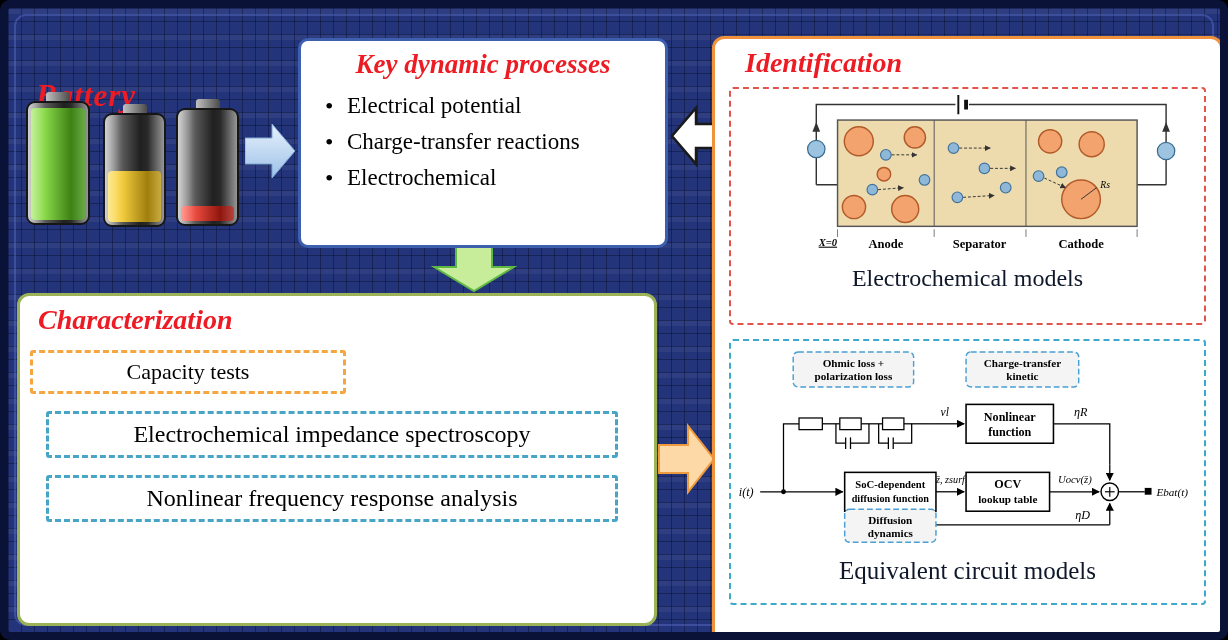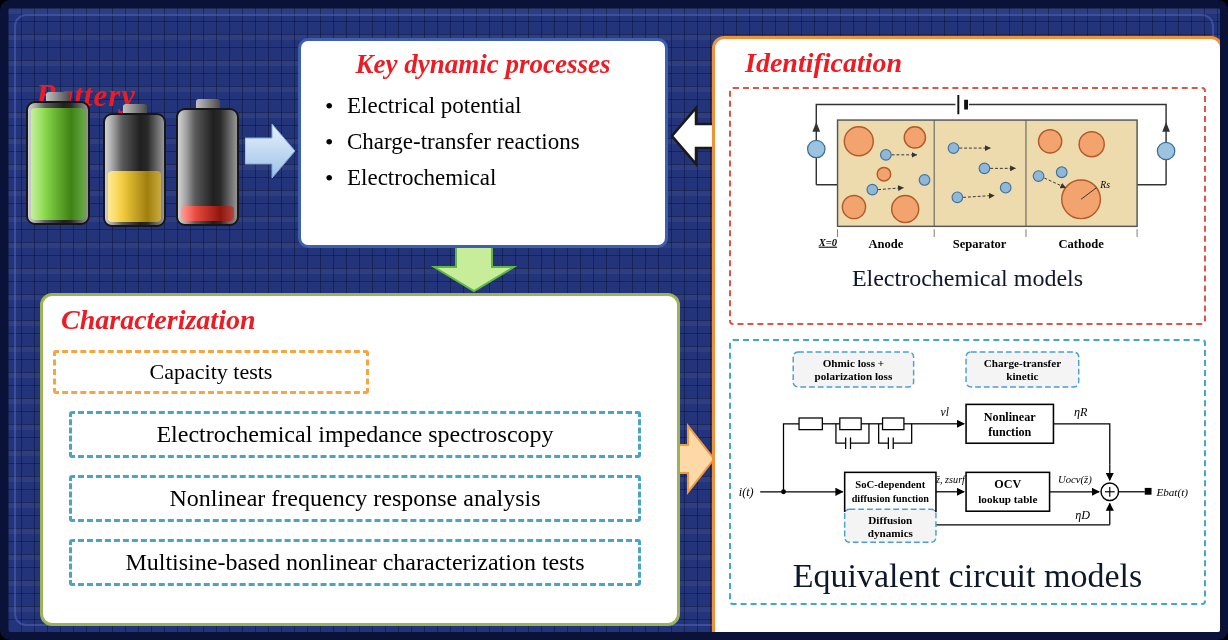--- a/index.html
+++ b/index.html
@@ -65,21 +65,21 @@
   .key-title { text-align:center; font-size:27px; margin-top:8px; }
   .key-list { list-style:none; margin:8px 0 0 0; padding:0 0 0 24px; }
   .key-list li {
     position:relative; padding-left:22px;
     font-size:23px; line-height:36px; color:#000;
   }
   .key-list li::before { content:"\2022"; position:absolute; left:0; top:0; font-size:24px; }
 
   
   .char-box {
-    position:absolute; left:32px; top:285px; width:640px; height:333px;
+    position:absolute; left:9px; top:285px; width:640px; height:333px;
     background:#fff; border:3px solid #9bb356; border-radius:12px;
   }
   .char-title { font-size:28px; margin:8px 0 0 18px; }
   .char-row { display:flex; gap:25px; margin:14px 10px 0 10px; }
   .test-orange {
     border:3px dashed #f5a63f; border-radius:3px;
     height:44px; display:flex; align-items:center; justify-content:center;
     font-size:22px; color:#000; background:#fff;
   }
   .test-orange.first { width:316px; }
@@ -94,21 +94,21 @@
   
   .ident-box {
     position:absolute; left:704px; top:28px; width:511px; height:640px;
     background:#fff; border:3px solid #f0913b; border-radius:12px;
   }
   .ident-title { font-size:28px; margin:8px 0 0 30px; }
   .sub-panel { margin:8px 14px 0 14px; border-radius:4px; background:#fff; }
   .sub-red  { border:2.5px dashed #e0544a; height:238px; padding-top:4px; }
   .sub-blue { border:2.5px dashed #3fa9cc; height:266px; margin-top:14px; padding-top:4px; }
   .sub-caption { text-align:center; font-size:24px; color:#0f172a; margin-top:0px; }
-  .sub-blue .sub-caption { font-size:34px; }
+  .sub-blue .sub-caption { font-size:25px; }
   .diagram-svg { display:block; margin:0 auto; }
 
   
   .arrow { position:absolute; }
   .arrow-blue   { left:237px; top:110px; }
   .arrow-white  { left:662px; top:94px;  }
   .arrow-green  { left:423px; top:238px; }
   .arrow-orange { left:650px; top:410px; }
 
   svg text { font-family:"Liberation Serif","DejaVu Serif",serif; fill:#000; }
@@ -175,21 +175,20 @@
     </ul>
   </div>
 
   <div class="char-box">
     <div class="char-title panel-title">Characterization</div>
     <div class="char-row">
       <div class="test-orange first">Capacity tests</div>
     </div>
     <div class="test-blue">Electrochemical impedance spectroscopy</div>
     <div class="test-blue">Nonlinear frequency response analysis</div>
-    <div class="test-blue">Multisine-based nonlinear characterization tests</div>
   </div>
 
   <div class="ident-box">
     <div class="ident-title panel-title">Identification</div>
 
     <div class="sub-panel sub-red">
       <svg class="diagram-svg" width="470" height="172" viewBox="0 0 470 178">
         <defs>
           <marker id="mec" viewBox="0 0 10 10" refX="9" refY="5" markerWidth="6" markerHeight="6" orient="auto">
             <path d="M0,0 L10,5 L0,10 z" fill="#333"></path>

